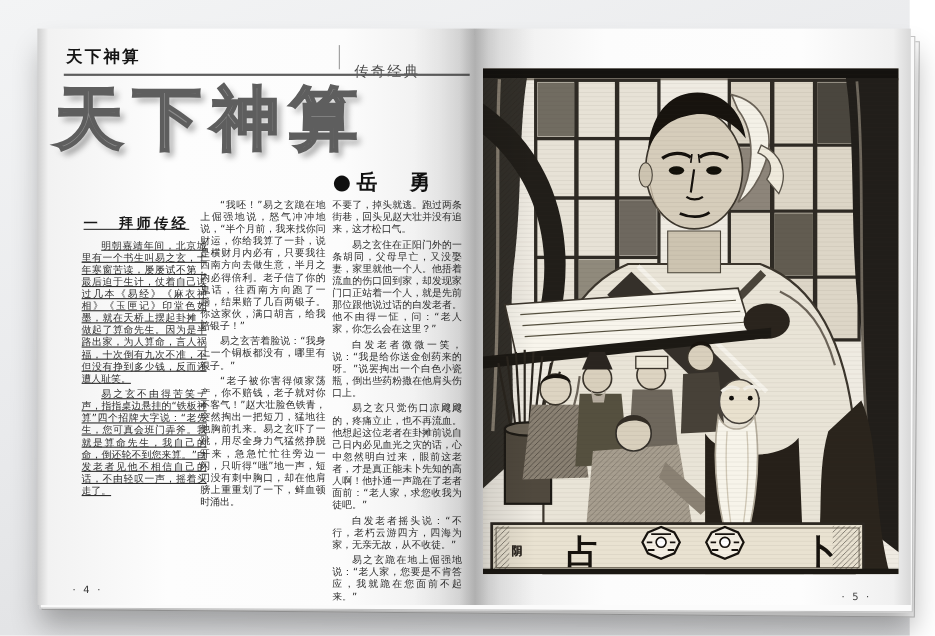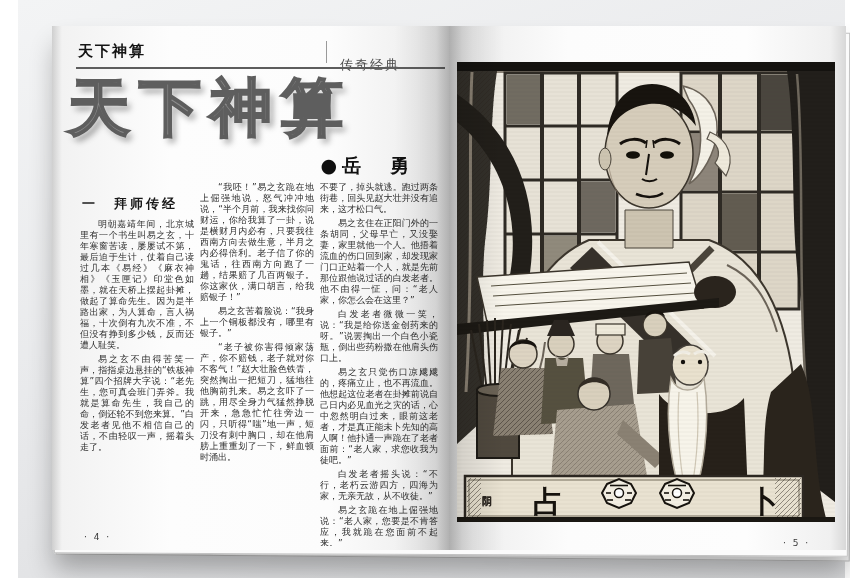--- a/index.html
+++ b/index.html
@@ -1,18 +1,18 @@
 <!DOCTYPE html>
 <html><head>
 <meta charset="utf-8">
 <style>
   html,body{margin:0;padding:0;width:850px;height:578px;overflow:hidden;
     font-family:"DejaVu Sans",sans-serif;}
   .stage{position:relative;width:827px;height:578px;
-    background:linear-gradient(160deg,#f3f4f5 0%,#e9eaec 45%,#d9dadc 100%);margin-left:18px;}
+    background:linear-gradient(160deg,#f3f4f5 0%,#e9eaec 45%,#d9dadc 100%);}
   
   .sheet{position:absolute;background:#fbfbfb;border:1px solid #c2c2c2;}
   .sheet.s1{left:40px;top:34px;width:792px;height:522px;transform:rotate(.5deg);}
   .sheet.s2{left:37px;top:31px;width:792px;height:522px;transform:rotate(.25deg);box-shadow:0 16px 26px rgba(0,0,0,.30);}
   .book{position:absolute;left:34px;top:26px;width:794px;height:526px;}
   .page{position:absolute;top:0;height:524px;}
   .page.left{left:0;width:397px;
     background:linear-gradient(90deg,#cfcfcf 0%,#f2f2f2 2.5%,#fdfdfd 30%,#fcfcfc 70%,#efefef 92%,#dedede 100%);}
   .page.right{left:397px;width:397px;
     background:linear-gradient(90deg,#d9d9d9 0%,#eeeeee 6%,#fcfcfc 30%,#fdfdfd 75%,#f0f0f0 96%,#d8d8d8 100%);}
@@ -28,21 +28,21 @@
     color:#8b8b8b;-webkit-text-stroke:2px #5e5e5e;
     text-shadow:0 0 6px rgba(255,255,255,.95),0 0 2px rgba(255,255,255,.9),4px 5px 6px rgba(0,0,0,.38);}
   .author{position:absolute;left:30px;top:127px;width:332px;text-align:right;
     font-size:19px;font-weight:bold;color:#101010;letter-spacing:5px;}
   
   .col{position:absolute;overflow:hidden;color:#2d2d2d;font-size:9px;line-height:11px;
     text-align:justify;}
   .col p{margin:0 0 3px 0;}
   .col p.ind{text-indent:2em;}
   .col p.cont{text-indent:0;}
-  .col1{left:28px;top:170px;width:114px;height:350px;}
+  .col1{left:40px;top:170px;width:114px;height:350px;text-decoration:underline;}
   .col2{left:148px;top:156px;width:114px;height:364px;}
   .col3{left:268px;top:156px;width:118px;height:364px;}
   .chap{font-size:13px;font-weight:bold;color:#171717;letter-spacing:3px;margin:2px 0 10px 2px;}
   .pnum{position:absolute;font-size:9px;color:#3a3a3a;letter-spacing:2px;}
   .pnum.l{left:32px;top:506px;}
   .pnum.r{left:334px;top:512px;}
   
   .illo{position:absolute;left:8px;top:36px;width:378px;height:460px;background:#f1ede4;
     box-shadow:0 0 0 1px #d8d4c9 inset;}
   .illo svg{display:block;width:100%;height:100%;}

